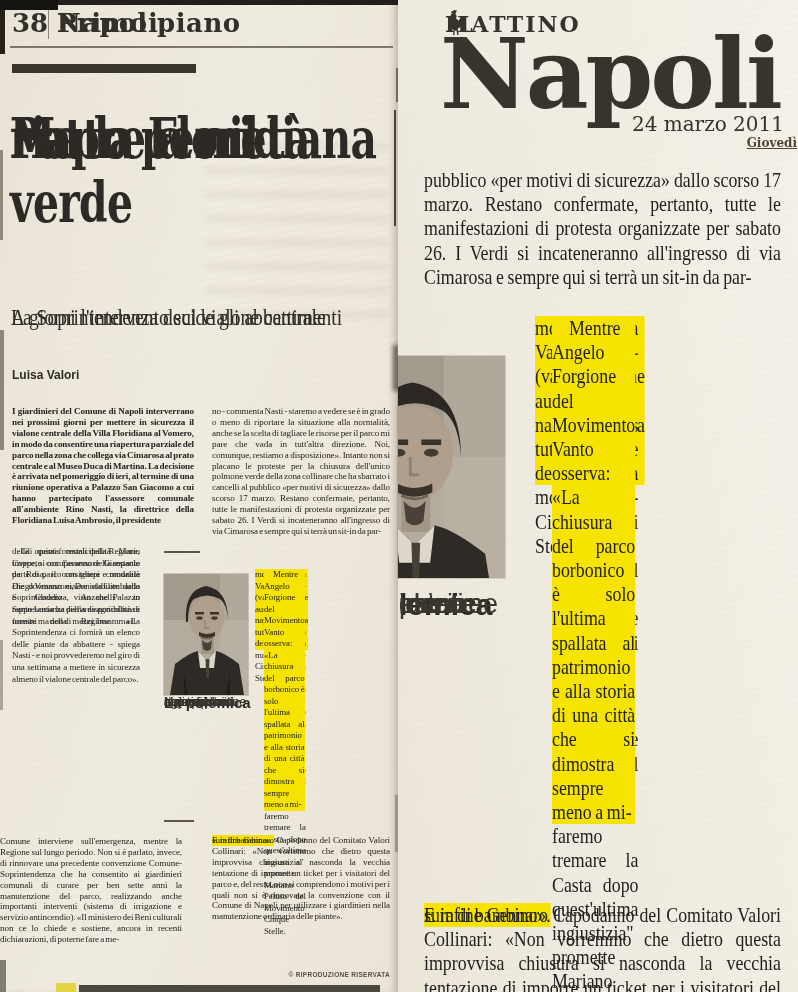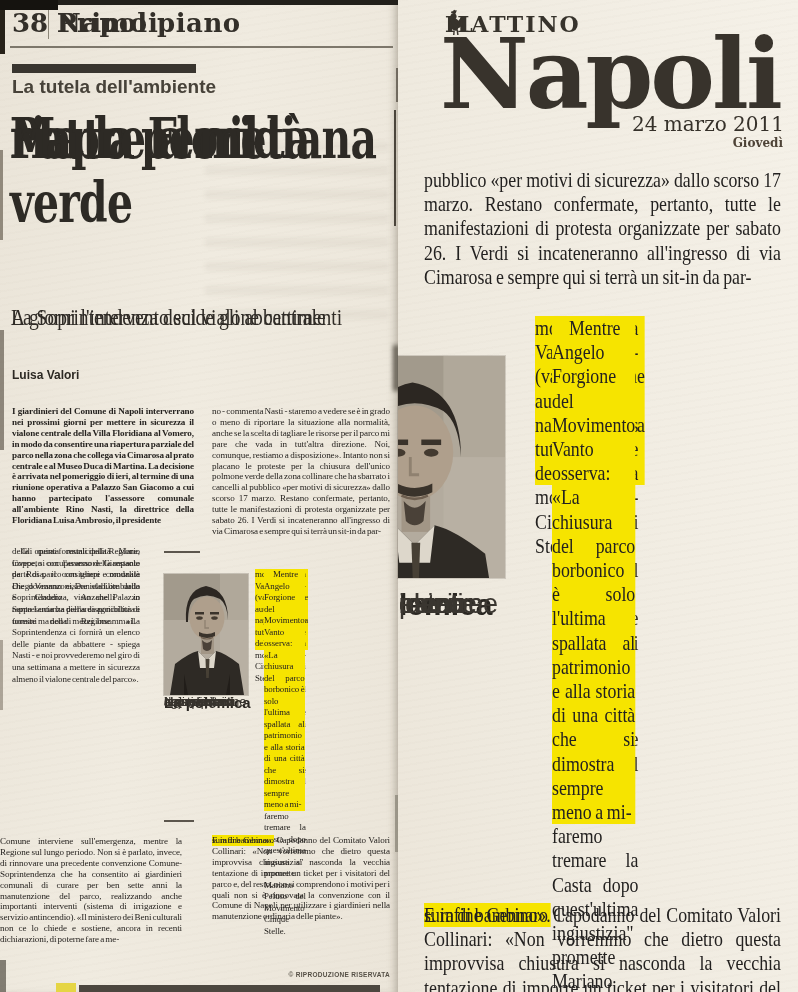--- a/index.html
+++ b/index.html
@@ -83,21 +83,21 @@
   
   .brand-row{left:445px;top:9px;height:36px;white-space:nowrap;}
   .brand{position:static;display:inline-block;font:bold 22px/30px "DejaVu Serif",serif;
     letter-spacing:2px;color:#37332c;vertical-align:top;}
   .rooster{position:static;display:inline-block;width:21px;height:27px;vertical-align:top;margin:0 1px;}
   .rooster svg{position:static;display:block;}
   .contact{left:641px;top:10px;font:13px/17px "Liberation Serif",serif;color:#3b362f;}
   .mast-title{left:440px;top:18px;font:bold 97px/112px "DejaVu Serif",serif;
     letter-spacing:-3px;color:#38332c;}
   .mast-date{right:14px;top:113px;font:20px/23px "DejaVu Serif",serif;color:#36312a;}
-  .mast-weekday{right:15px;top:136px;font:bold 12px/14px "DejaVu Serif",serif;color:#4e4337;}
+  .mast-weekday{right:1px;top:136px;font:bold 12px/14px "DejaVu Serif",serif;color:#4e4337;text-decoration:underline;}
 
   
   .rbody{font:21px/24.2px "Liberation Serif",serif;color:#232120;text-align:justify;
     word-spacing:-1px;transform:scaleX(.85);transform-origin:0 0;}
   .rbody p{position:static;}
   .rb-top{left:424px;top:168px;width:420px;}
   .rb-narrow{left:535px;top:316px;width:287px;}
   .rb-narrow .indent{text-indent:20px;}
   .rb-bottom{left:424px;top:903px;width:420px;}
 
@@ -122,21 +122,20 @@
     <div class="lp-pgnum">38</div>
     <div class="lp-vrule art"></div>
     <div class="lp-sec">
         <b>Napoli</b>
         <span class="lt">&nbsp;</span>
         <span class="lt">Primo piano</span>
       </div>
     <div class="lp-hrule art"></div>
 
     <div class="kicker-bar art"></div>
-    <div class="kicker">La tutela dell'ambiente</div>
 
     <div class="headline">
       <div>Patto per il verde</div>
       <div>Ma la Floridiana</div>
       <div>riapre a metà</div>
     </div>
     <div class="subhead">
       <div>A giorni l'intervento sul vialone centrale</div>
       <div>La Soprintendenza decide gli abbattimenti</div>
     </div>

